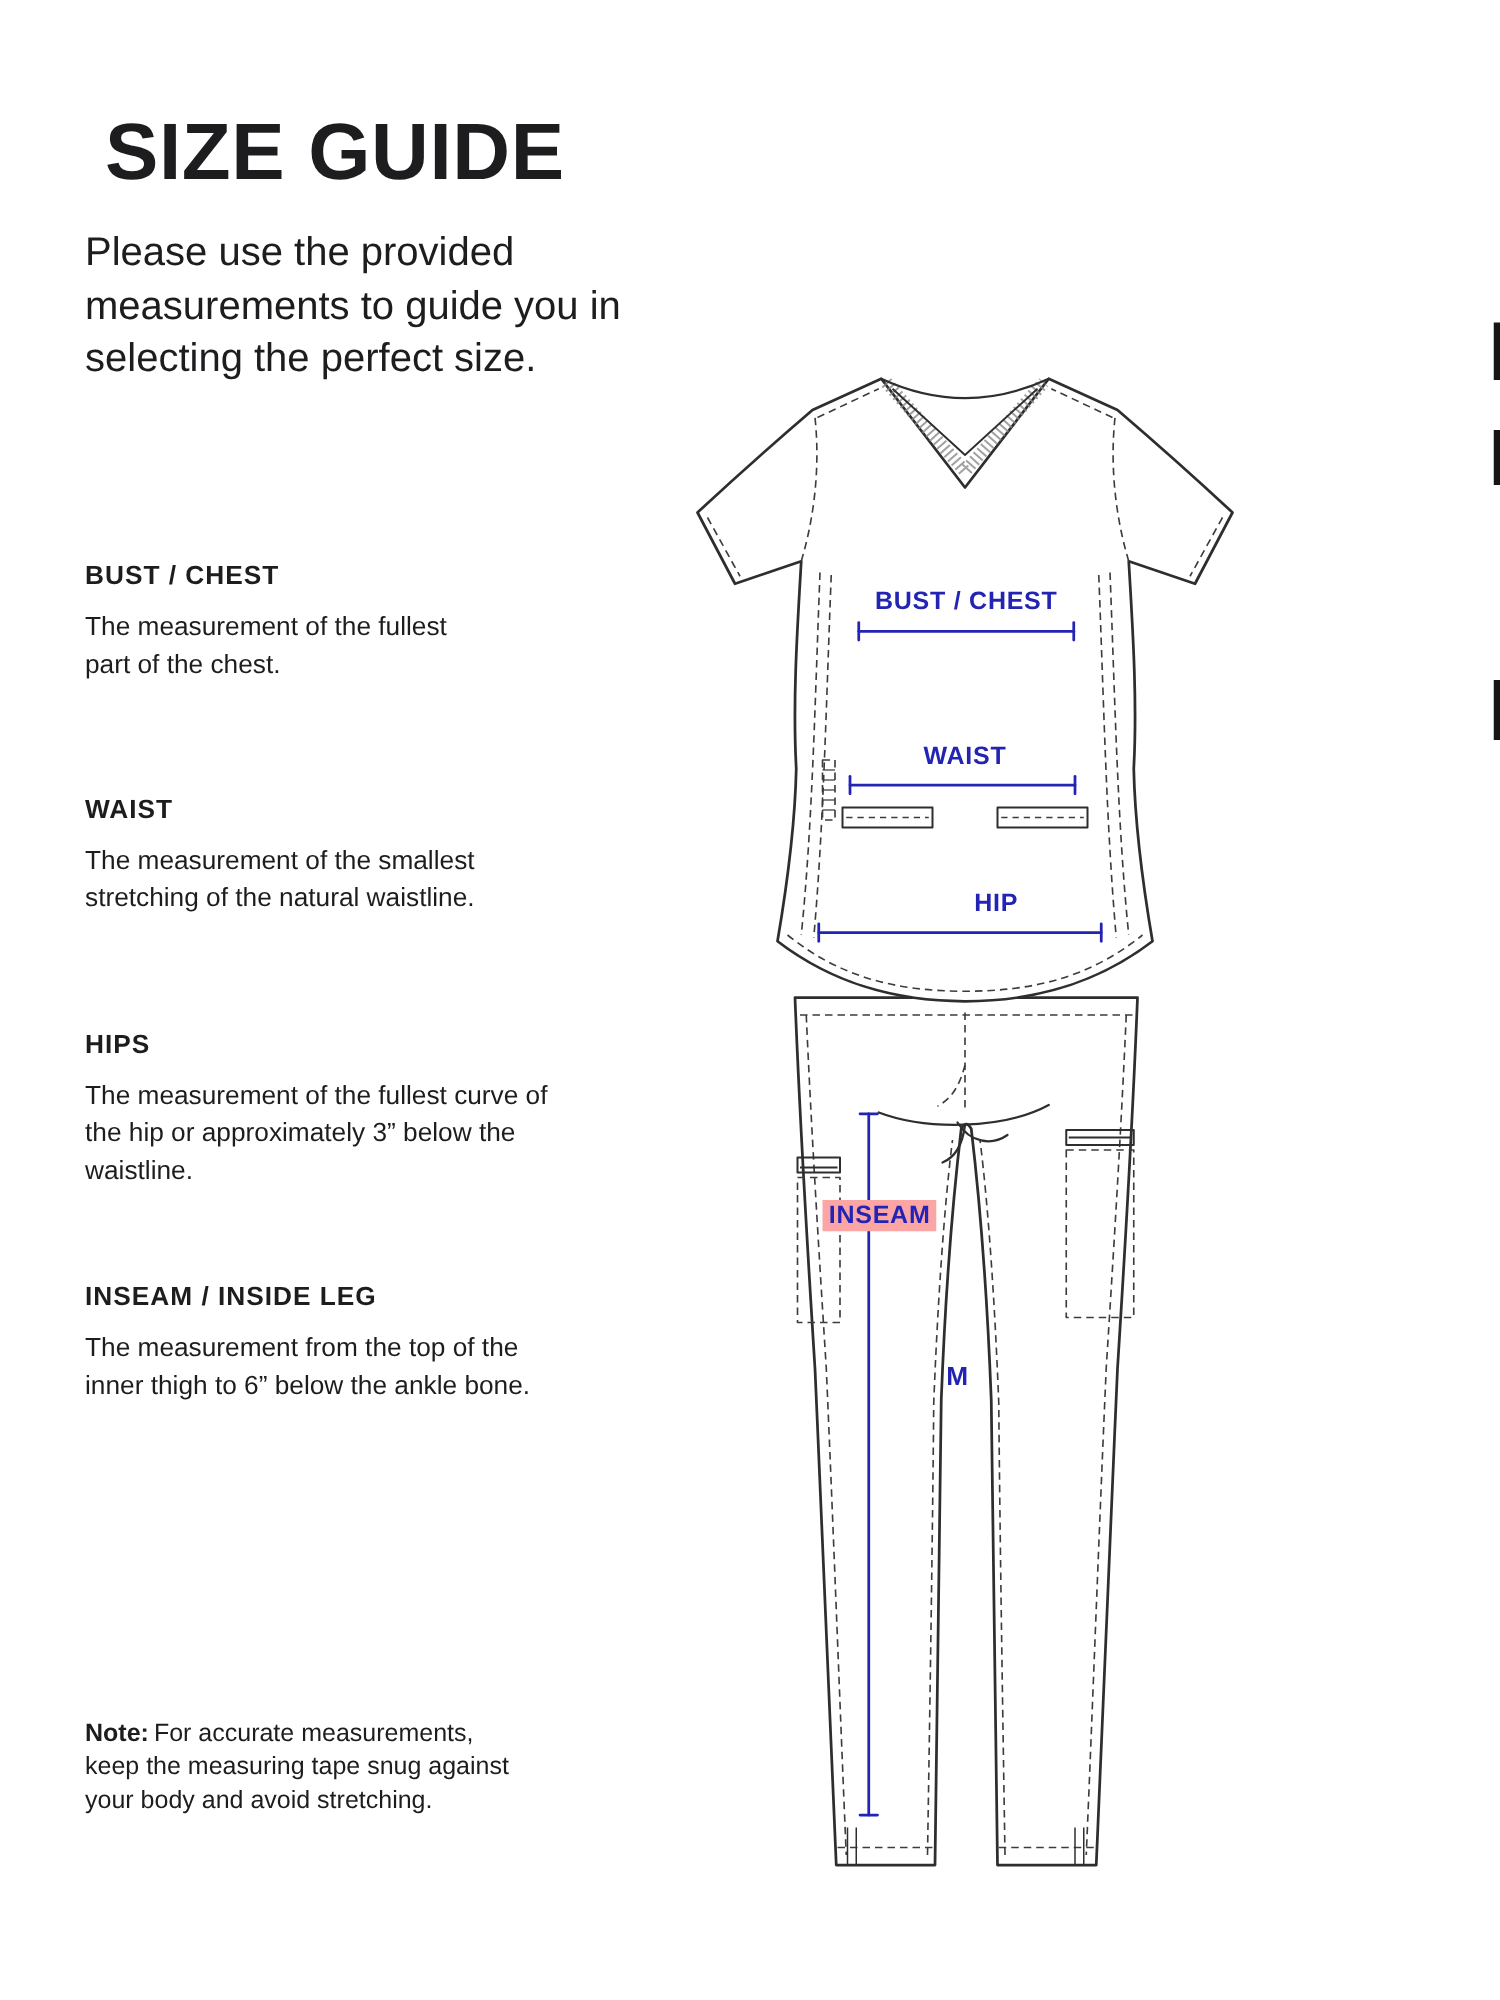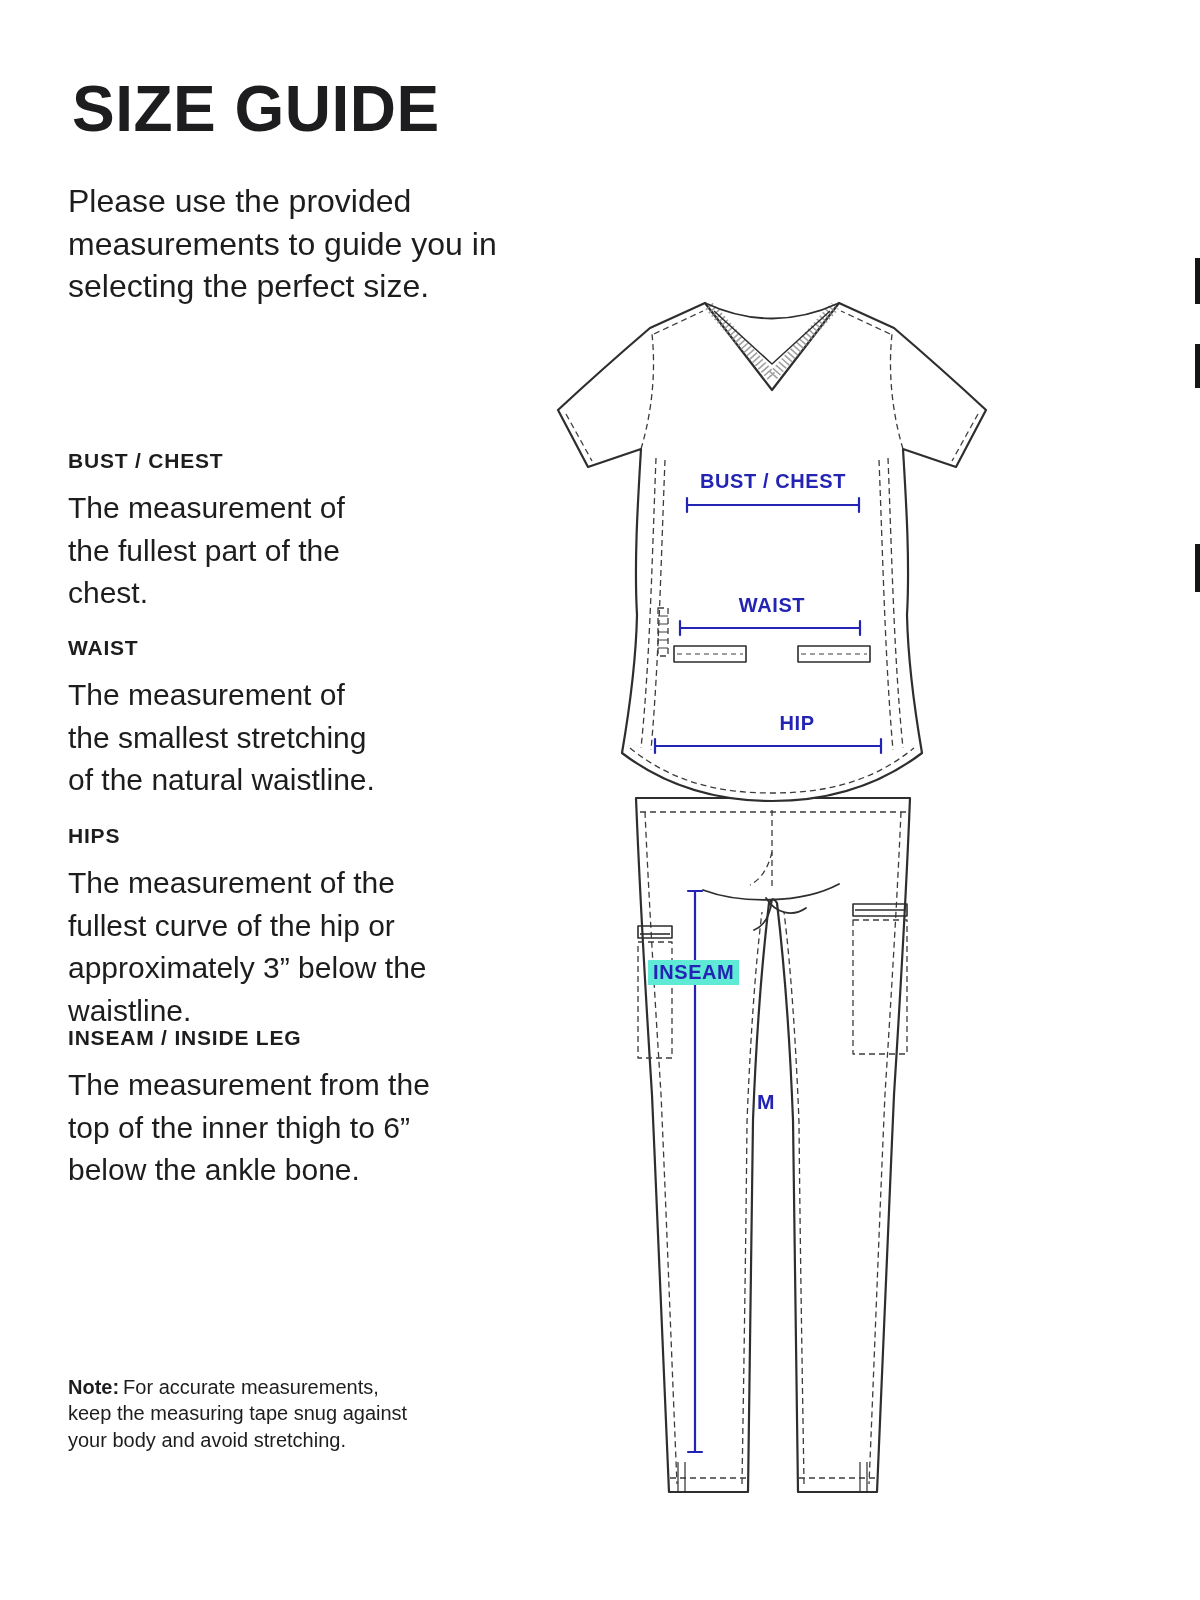--- a/index.html
+++ b/index.html
@@ -1,48 +1,48 @@
 <!DOCTYPE html>
 <html><head>
 <meta charset="utf-8">
 <style>
   html,body{margin:0;padding:0;background:#fff;}
   .page{
     position:relative;width:1200px;height:1600px;background:#ffffff;
     font-family:"Liberation Sans", sans-serif;color:#1e1e1e;overflow:hidden;
   }
   .page-title{
-    position:absolute;left:68px;top:68px;margin:4px;
+    position:absolute;left:68px;top:68px;margin:16px;
     font-size:64px;font-weight:700;letter-spacing:.5px;color:#1d1d1f;
   }
   .intro{
     position:absolute;left:68px;top:180px;width:445px;margin:0;
     font-size:32px;line-height:1.33;color:#1d1d1f;
   }
   .measure-def{position:absolute;left:68px;}
   .measure-def h2{
     margin:0 0 14px 0;font-size:21px;font-weight:700;letter-spacing:.8px;color:#1d1d1f;
   }
-  .measure-def p{margin:0;font-size:30px;line-height:1.42;color:#1d1d1f;}
+  .measure-def p{margin:0;font-size:21px;line-height:1.42;color:#1d1d1f;}
   .def-bust{top:449px;width:300px;}
   .def-waist{top:636px;width:320px;}
   .def-hips{top:824px;width:395px;}
   .def-inseam{top:1026px;width:370px;}
   .note{
     position:absolute;left:68px;top:1374px;width:345px;margin:0;
     font-size:20px;line-height:1.32;color:#1d1d1f;
   }
   .note b{font-weight:700;margin-right:4px;}
   .diagram-svg{position:absolute;left:0;top:0;width:1200px;height:1600px;pointer-events:none;}
   .measure-label{
     position:absolute;color:#2424b4;font-weight:700;font-size:20px;letter-spacing:.6px;
     white-space:nowrap;
   }
   .centered{transform:translateX(-50%);}
-  .chip{background:#5eead4;padding:1px 5px;}
+  .chip{background:#fca5a5;padding:1px 5px;margin-left:10px;}
   .edge-mark{position:absolute;right:0;width:5px;background:#151515;}
 </style>
 </head>
 <body>
 
 <div class="page">
 
   <h1 class="page-title">SIZE GUIDE</h1>
   <p class="intro">Please use the provided measurements to guide you in selecting the perfect size.</p>
 

